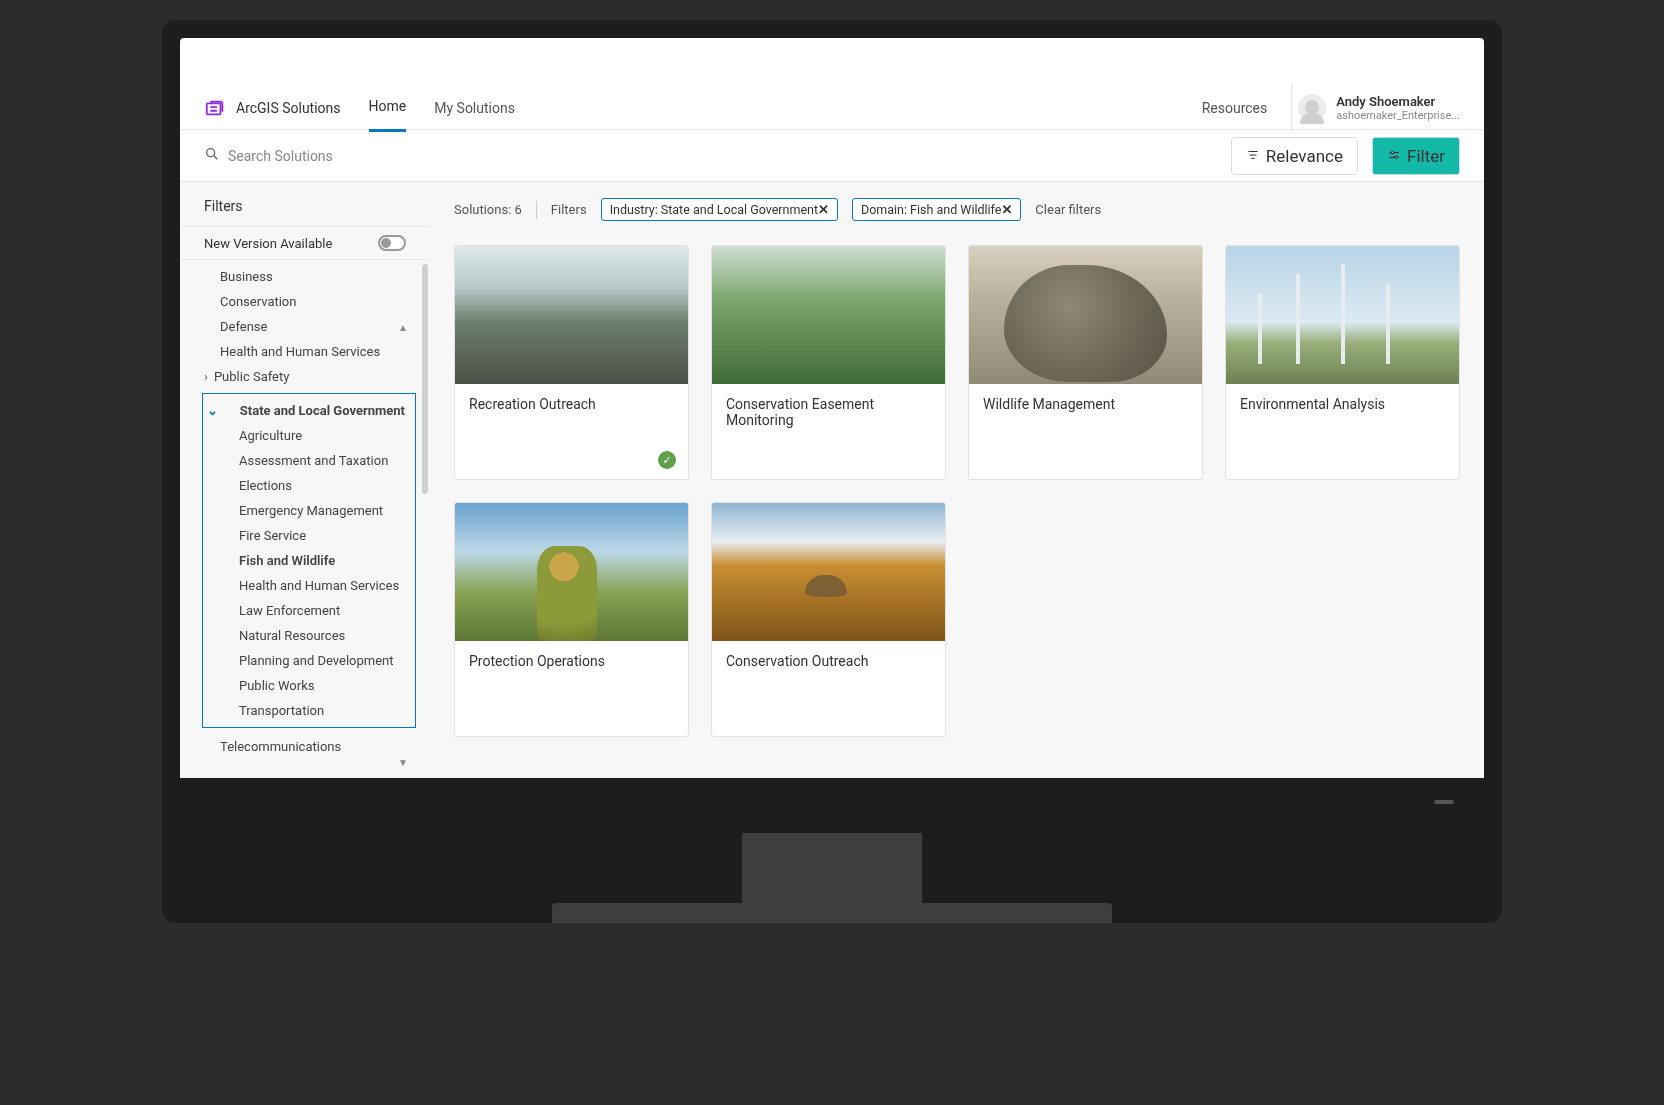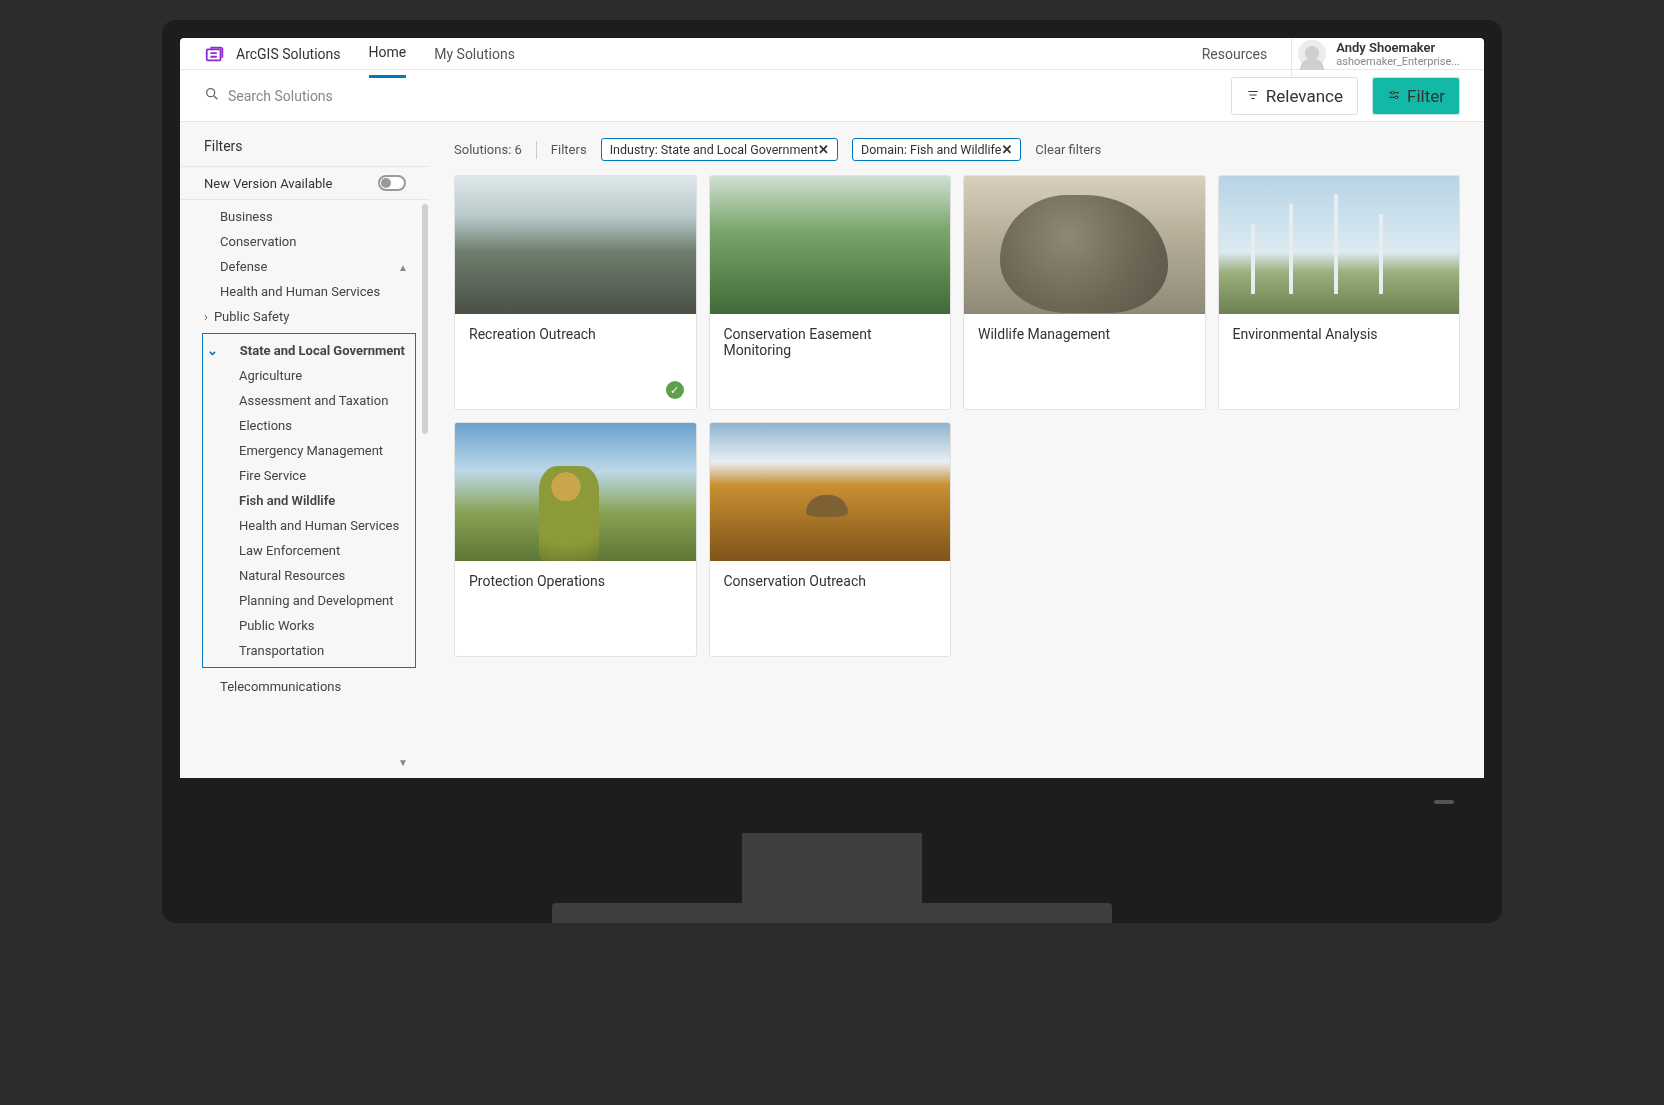--- a/index.html
+++ b/index.html
@@ -5,21 +5,21 @@
   * { box-sizing: border-box; margin: 0; padding: 0; font-family: -apple-system, BlinkMacSystemFont, "Segoe UI", Roboto, Helvetica, Arial, sans-serif; }
   body { background: #2a2d2b; display:flex; justify-content:center; align-items:flex-start; padding-top:20px; }
   .monitor-outer { width: 1340px; background:#1d1d1d; padding:18px 18px 0 18px; border-radius:14px; position:relative; }
   .monitor-screen { width:100%; height:740px; background:#ffffff; border-radius:4px 4px 0 0; overflow:hidden; display:flex; flex-direction:column; }
   .monitor-chin { height:55px; background:#1d1d1d; border-radius:0 0 14px 14px; position:relative; }
   .monitor-led { position:absolute; right:30px; top:22px; width:20px; height:4px; background:#555; border-radius:2px;}
   .monitor-neck { width:180px; height:70px; background:#3e3e3e; margin:0 auto; }
   .monitor-base { width:560px; height:20px; background:#3e3e3e; margin:0 auto; border-radius:4px 4px 0 0;}
 
   
-  .topnav { display:flex; align-items:center; height:32px; border-bottom:1px solid #e6e6e6; padding:0 24px; font-size:14px; color:#333; }
+  .topnav { display:flex; align-items:center; height:44px; border-bottom:1px solid #e6e6e6; padding:0 24px; font-size:14px; color:#333;margin-top:48px; }
   .logo-icon { color:#8d2bd8; margin-right:10px; display:flex; align-items:center; }
   .brand { color:#333; font-size:14px; margin-right:28px;}
   .nav-link { color:#555; margin-right:28px; height:48px; display:flex; align-items:center; cursor:pointer; }
   .nav-link.active { border-bottom:3px solid #0079c1; color:#333;}
   .nav-spacer { flex:1; }
   .nav-right { color:#555; margin-right:24px; cursor:pointer;}
   .user-block { display:flex; align-items:center; border-left:1px solid #e6e6e6; padding-left:6px; height:48px; cursor:pointer;}
   .avatar { width:28px; height:28px; background:#ececec; border-radius:50%; margin-right:10px; position:relative;}
   .avatar::after{content:""; position:absolute; left:7px; top:6px; width:14px; height:14px; background:#cfcfcf; border-radius:50%;}
   .avatar::before{content:""; position:absolute; left:2px; bottom:-2px; width:24px; height:12px; background:#cfcfcf; border-radius:12px 12px 0 0;}
@@ -50,27 +50,27 @@
   .filter-box { border:1px solid #0079c1; margin:4px 14px 6px 22px; padding:4px 0;}
   .filter-box li { padding:5px 10px 5px 36px;}
   .filter-box li.head { font-weight:700; padding-left:20px; position:relative;text-align:right;}
   .filter-box li.head::before{content:"⌄"; position:absolute; left:4px; color:#0079c1;}
   .filter-box li.bold { font-weight:600;}
   .arrow-up{position:absolute; right:22px; top:140px; font-size:10px; color:#888;}
   .arrow-down-bot{position:absolute; right:22px; bottom:10px; font-size:10px; color:#888;}
 
   
   .main { flex:1; padding:16px 24px; overflow:auto;}
-  .chips-row { display:flex; align-items:center; gap:14px; font-size:13px; color:#555; margin-bottom:14px;}
+  .chips-row { display:flex; align-items:center; gap:14px; font-size:13px; color:#555; margin-bottom:24px;}
   .chips-row .divider { width:1px; height:18px; background:#ccc;}
   .chip { border:1px solid #0079c1; color:#333; padding:3px 8px; border-radius:3px; display:flex; align-items:center; gap:0; font-size:12.5px; background:#fff;}
   .chip .x { cursor:pointer; color:#333; font-weight:bold; font-size:13px;}
   .clear-link { color:#555; cursor:pointer;}
 
-  .cards { display:grid; grid-template-columns: repeat(4, 1fr); gap:12px;}
+  .cards { display:grid; grid-template-columns: repeat(4, 1fr); gap:22px;}
   .card { background:#fff; border:1px solid #e2e2e2; border-radius:3px; display:flex; flex-direction:column; height:235px; cursor:pointer; overflow:hidden;}
   .card-thumb { height:138px; width:100%; }
   .card-title { padding:12px 14px; font-size:14px; color:#333; flex:1;}
   .card-foot { display:flex; justify-content:flex-end; padding:0 12px 10px 0;}
   .check-badge { width:18px; height:18px; border-radius:50%; background:#5fa14a; display:flex; align-items:center; justify-content:center; color:#fff; font-size:11px;}
 
   
   .thumb-mountain { background: linear-gradient(#dfe9ec 0%, #b7c7c8 30%, #6e7e6d 55%, #4a5044 100%);}
   .thumb-valley   { background: linear-gradient(#cfe0d2 0%, #7aa46a 40%, #3f6b38 100%);}
   .thumb-elephant { background: linear-gradient(180deg,#d8d0be 0%, #b8b09b 40%, #8f8a78 100%);}

